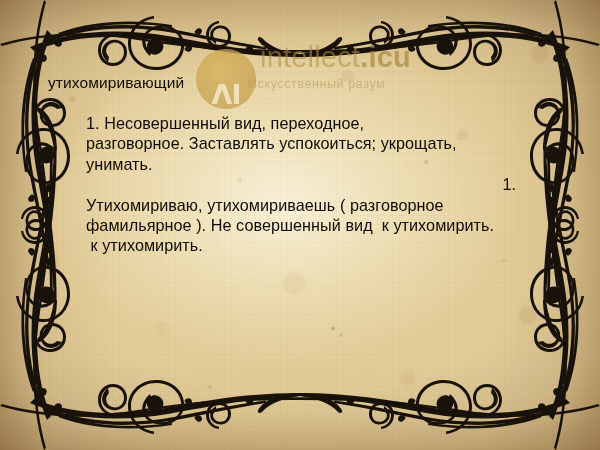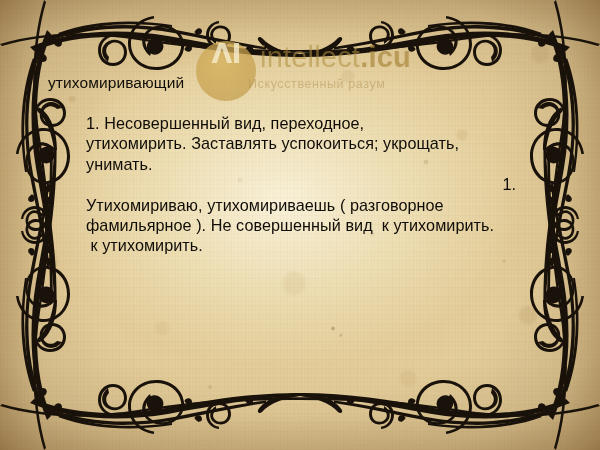--- a/index.html
+++ b/index.html
@@ -109,29 +109,29 @@
   #watermark {
     position: absolute;
     left: 196px;
     top: 41px;
     width: 250px;
     height: 66px;
     pointer-events: none;
   }
   #wm-badge {
     position: absolute;
-    left: 0; top: 0;
+    left: 0; top: 8px;
     width: 60px; height: 60px;
     border-radius: 50%;
     background: radial-gradient(circle at 42% 36%,
       rgba(214,178,92,0.78) 0%,
       rgba(200,162,78,0.72) 55%,
       rgba(186,148,66,0.66) 100%);
     display: flex;
-    align-items: flex-start;
+    align-items: flex-end;
     justify-content: center;
   }
   #wm-mono {
     font-family: "DejaVu Sans", sans-serif;
     font-size: 27px;
     font-weight: 700;
     letter-spacing: -1px;
     color: rgba(246,236,205,0.80);
     line-height: 1;
     transform: translateY(-1px);
@@ -342,21 +342,21 @@
       <span id="wm-mono">ΛI</span>
     </div>
     <div id="wm-name"><i>intellect</i><b>.</b><b>icu</b></div>
     <div id="wm-tag">Искусственный  разум</div>
   </div>
 
   <div id="content">
     <div id="headword">утихомиривающий</div>
     <div id="definition">
         <span class="ln">1. Несовершенный вид, переходное,</span>
-        <span class="ln">утихомирить. Заставлять успокоиться; укрощать,</span>
+        <span class="ln">разговорное. Заставлять успокоиться; укрощать,</span>
         <span class="ln">унимать.</span>
         <span class="ln ln-right" style="padding-right: 42px;">1.</span>
         <span class="ln">Утихомириваю, утихомириваешь ( разговорное</span>
         <span class="ln">фамильярное ). Не совершенный вид  к утихомирить.</span>
         <span class="ln"> к утихомирить.</span>
       </div>
   </div>
 
 </div>
 

